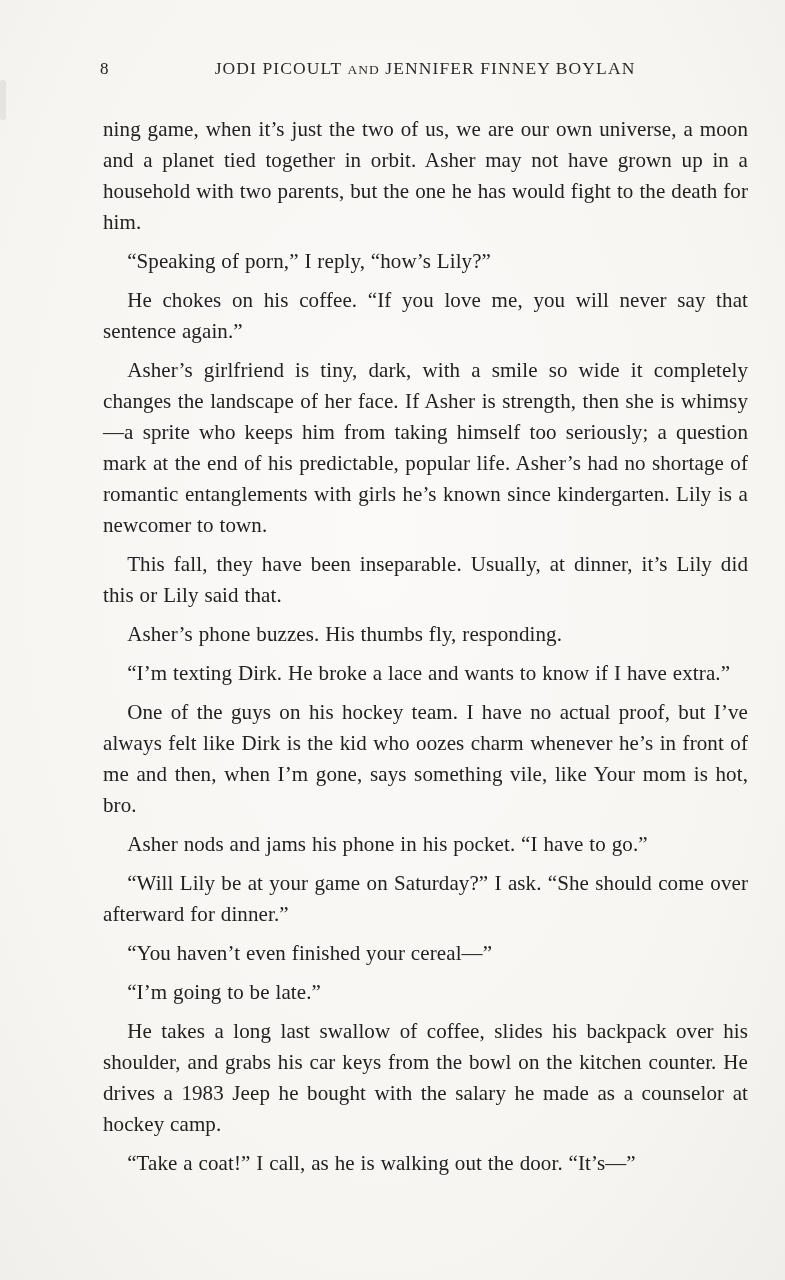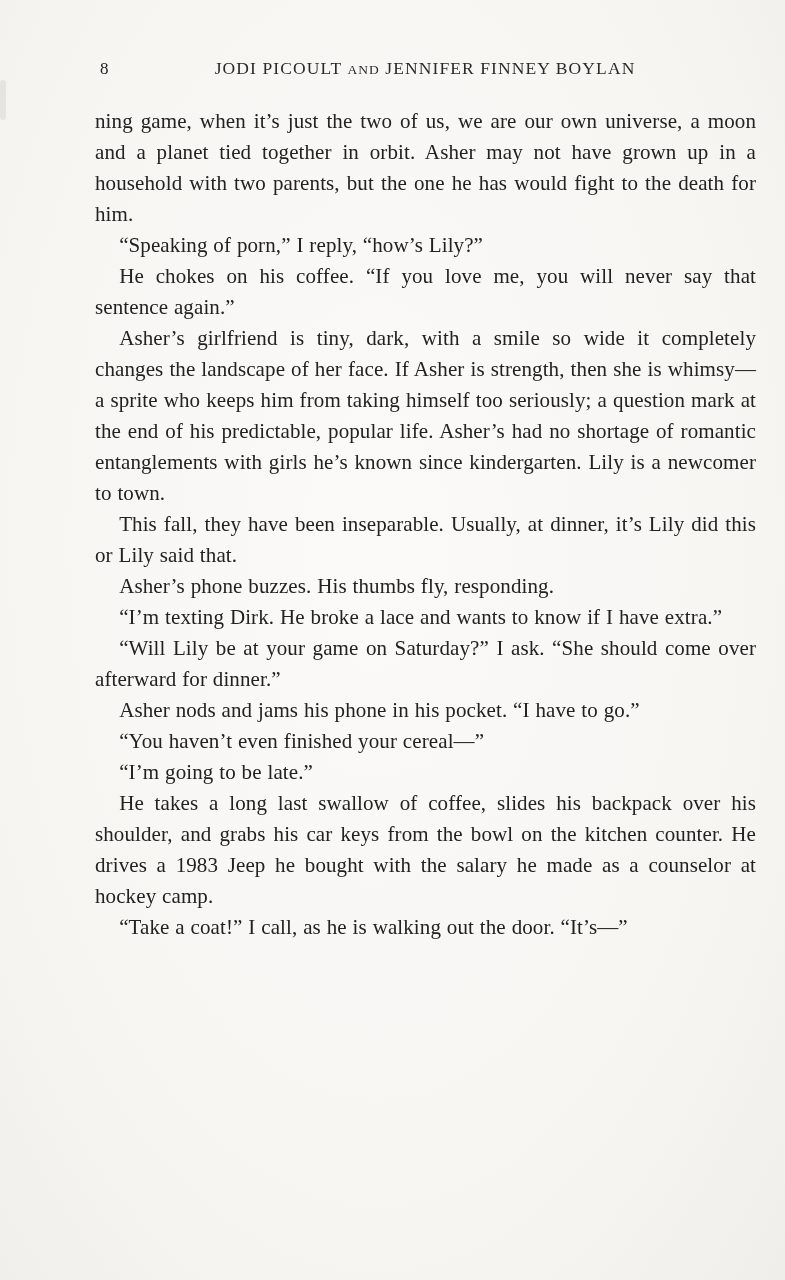--- a/index.html
+++ b/index.html
@@ -66,21 +66,21 @@
     top: 106px;
     left: 95px;
     width: 661px;
     font-size: 21px;
     line-height: 31px;
     text-align: justify;
     letter-spacing: 0.1px;
     word-spacing: 0.5px;
   }
   .body-text p {
-    margin: 0;
+    margin: 8px;
     padding: 0;
   }
   .body-text p.indent {
     text-indent: 1.15em;
   }
   .italic {
   }
 </style>
 </head>
 <body>
@@ -94,20 +94,21 @@
   </div>
 
   <div class="body-text">
       <p><span>ning game, when it’s just the two of us, we are our own universe, a moon and a planet tied together in orbit. Asher may not have grown up in a household with two parents, but the one he has would fight to the death for him.</span></p>
       <p class="indent"><span>“Speaking of porn,” I reply, “how’s Lily?”</span></p>
       <p class="indent"><span>He chokes on his coffee. “If you love me, you will never say that sentence again.”</span></p>
       <p class="indent"><span>Asher’s girlfriend is tiny, dark, with a smile so wide it completely changes the landscape of her face. If Asher is strength, then she is whimsy—a sprite who keeps him from taking himself too seriously; a question mark at the end of his predictable, popular life. Asher’s had no shortage of romantic entanglements with girls he’s known since kindergarten. Lily is a newcomer to town.</span></p>
       <p class="indent"><span>This fall, they have been inseparable. Usually, at dinner, it’s </span><span class="italic">Lily did this</span><span> or </span><span class="italic">Lily said that</span><span>.</span></p>
       <p class="indent"><span>Asher’s phone buzzes. His thumbs fly, responding.</span></p>
       <p class="indent"><span>“I’m texting Dirk. He broke a lace and wants to know if I have extra.”</span></p>
+      <p class="indent"><span>One of the guys on his hockey team. I have no actual proof, but I’ve always felt like Dirk is the kid who oozes charm whenever he’s in front of me and then, when I’m gone, says something vile, like </span><span class="italic">Your mom is hot, bro.</span></p>
+      <p class="indent"><span>Asher nods and jams his phone in his pocket. “I have to go.”</span></p>
       <p class="indent"><span>“Will Lily be at your game on Saturday?” I ask. “She should come over afterward for dinner.”</span></p>
-      <p class="indent"><span>Asher nods and jams his phone in his pocket. “I have to go.”</span></p>
       <p class="indent"><span>“You haven’t even finished your cereal—”</span></p>
       <p class="indent"><span>“I’m going to be late.”</span></p>
       <p class="indent"><span>He takes a long last swallow of coffee, slides his backpack over his shoulder, and grabs his car keys from the bowl on the kitchen counter. He drives a 1983 Jeep he bought with the salary he made as a counselor at hockey camp.</span></p>
       <p class="indent"><span>“Take a coat!” I call, as he is walking out the door. “It’s—”</span></p>
     </div>
 </div>
 
 </body></html>

